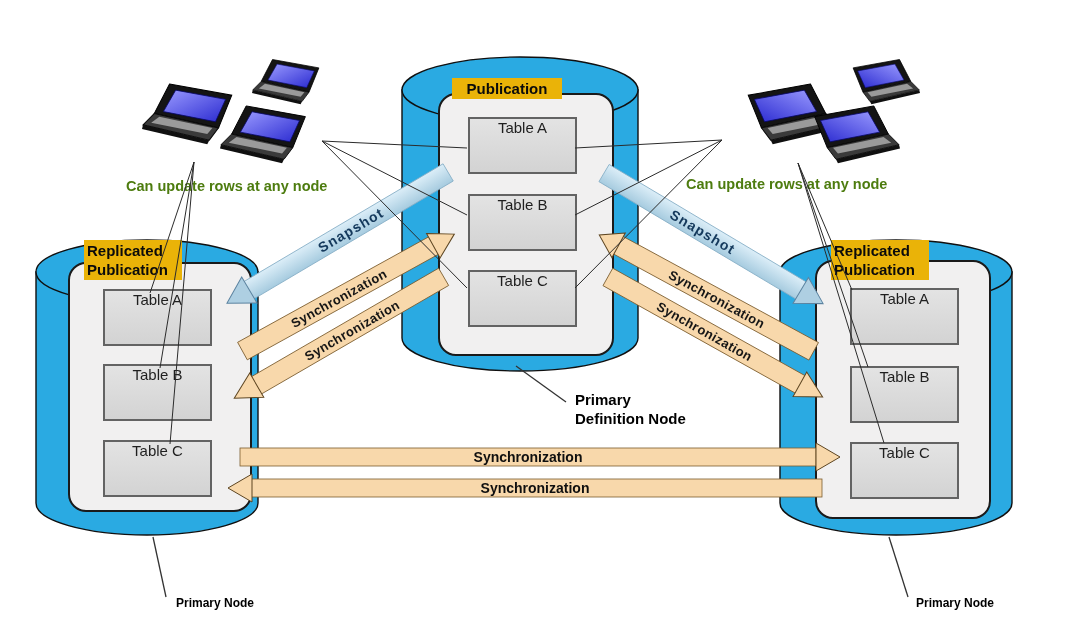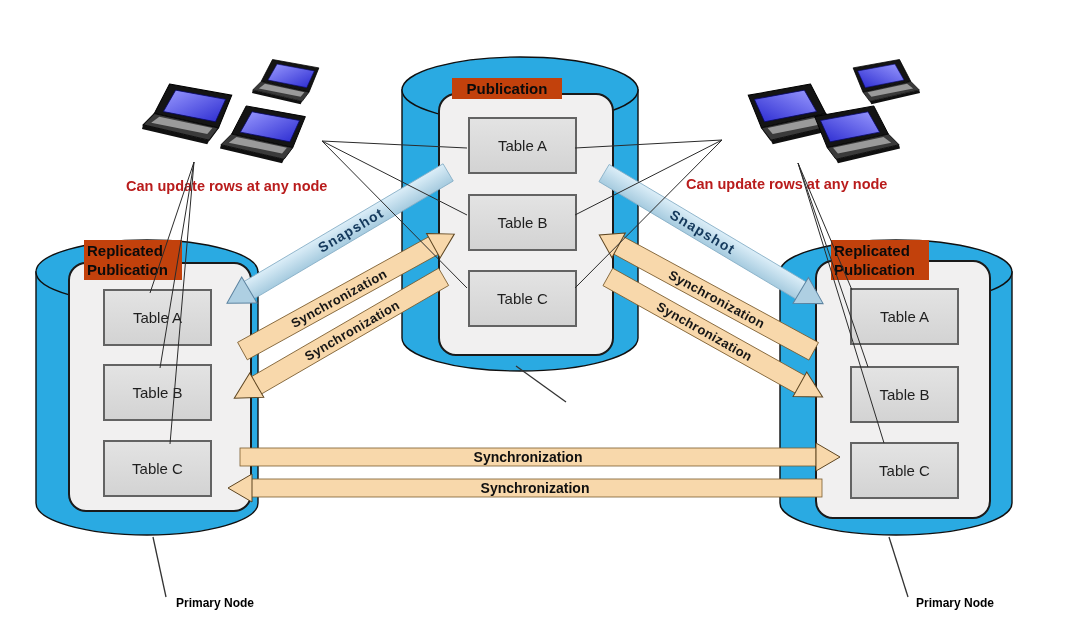--- a/index.html
+++ b/index.html
@@ -4,26 +4,26 @@
 <style>
   html,body{margin:0;padding:0;background:#fff;}
   #stage{position:relative;width:1080px;height:634px;background:#ffffff;overflow:hidden;
          font-family:"Liberation Sans",sans-serif;}
   .layer{position:absolute;left:0;top:0;pointer-events:none;}
   #bg-layer{z-index:1;}
   .html-layer{position:absolute;left:0;top:0;width:1080px;height:634px;z-index:2;}
   #fg-layer{z-index:3;}
   .panel{position:absolute;background:#F1F0F0;border:2px solid #1a1a1a;border-radius:18px;}
   .tbl{position:absolute;width:105px;height:53px;background:linear-gradient(#E3E3E3,#D3D3D3);
-       border:2px solid #636363;display:flex;align-items:center;justify-content:center;
+       border:2px solid #636363;display:flex;justify-content:center;
        font-size:15px;color:#1f1f1f;}
-  .node-title{position:absolute;background:#c2410c;font-weight:700;font-size:15px;
+  .node-title{position:absolute;background:#eab308;font-weight:700;font-size:15px;
               line-height:19px;color:#0b0b0b;padding:1px 3px;}
   .node-title.center{text-align:center;}
-  .note{position:absolute;font-weight:700;font-size:14.5px;color:#b91c1c;white-space:nowrap;}
+  .note{position:absolute;font-weight:700;font-size:14.5px;color:#4d7c0f;white-space:nowrap;}
   .caption{position:absolute;font-weight:700;font-size:12px;color:#000;white-space:nowrap;}
   .caption.two-line{font-size:15px;line-height:19px;white-space:normal;}
   .txt-snap{font-family:"Liberation Sans",sans-serif;font-weight:bold;font-size:14px;
             fill:#14395c;letter-spacing:1.2px;}
   .txt-sync{font-family:"Liberation Sans",sans-serif;font-weight:bold;font-size:13px;
             fill:#161616;letter-spacing:.4px;}
   .txt-syncH{font-family:"Liberation Sans",sans-serif;font-weight:bold;font-size:14px;fill:#0f0f0f;}
   .fan{stroke:#2b2b2b;stroke-width:1;}
   .leader{stroke:#333;stroke-width:1.3;}
   .cyl{fill:#2AAAE2;stroke:#101010;stroke-width:1.4;}
@@ -86,20 +86,24 @@
     <div class="tbl" style="left:850px;top:366px;">
       <span>Table B</span>
       </div>
     <div class="tbl" style="left:850px;top:442px;">
       <span>Table C</span>
       </div>
 
     <div class="note" style="left:126px;top:178px;">Can update rows at any node</div>
     <div class="note" style="left:686px;top:176px;">Can update rows at any node</div>
 
+    <div class="caption two-line" style="left:575px;top:390px;width:130px;">
+      <span>Primary</span><br>
+      <span>Definition Node</span>
+    </div>
     <div class="caption" style="left:176px;top:596px;">Primary Node</div>
     <div class="caption" style="left:916px;top:596px;">Primary Node</div>
   </div>
 
   <svg id="fg-layer" class="layer" width="1080" height="634" viewBox="0 0 1080 634">
     <defs>
       <linearGradient id="gSnap" x1="0" y1="0" x2="0" y2="1">
         <stop offset="0" stop-color="#DCEEF8"></stop>
           <stop offset="1" stop-color="#A6CBDF"></stop>
       </linearGradient>

